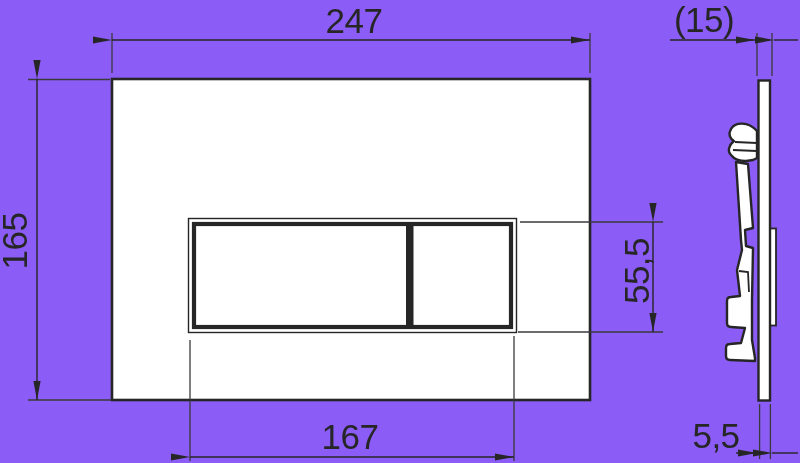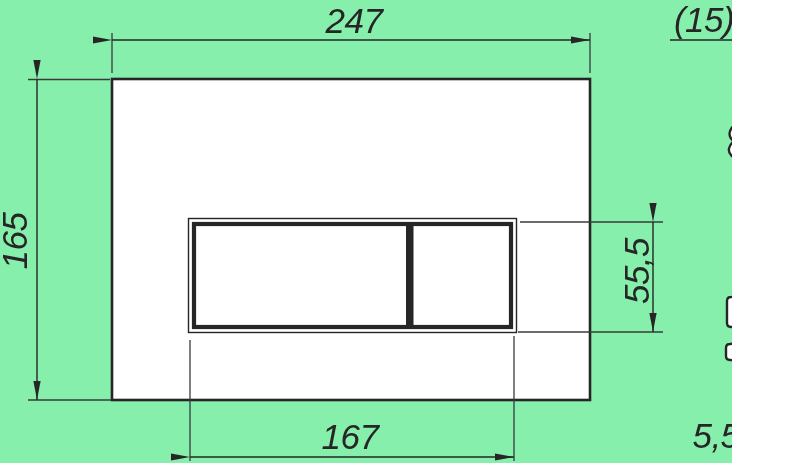--- a/index.html
+++ b/index.html
@@ -1,16 +1,16 @@
 <!DOCTYPE html>
 <html><head>
 <meta charset="utf-8">
 <style>
   html,body{margin:0;padding:0;background:#ffffff;}
-  .canvas{position:relative;width:732px;height:463px;background:#86efac;overflow:hidden;font-style:italic;}
+  .canvas{position:relative;width:800px;height:463px;background:#8b5cf6;overflow:hidden;}
   svg{display:block;}
   .dim-text{
     font-family:"Liberation Sans","DejaVu Sans",sans-serif;
     font-size:35px;
     letter-spacing:-0.5px;
     fill:#262626;
   }
 </style>
 </head>
 <body>

